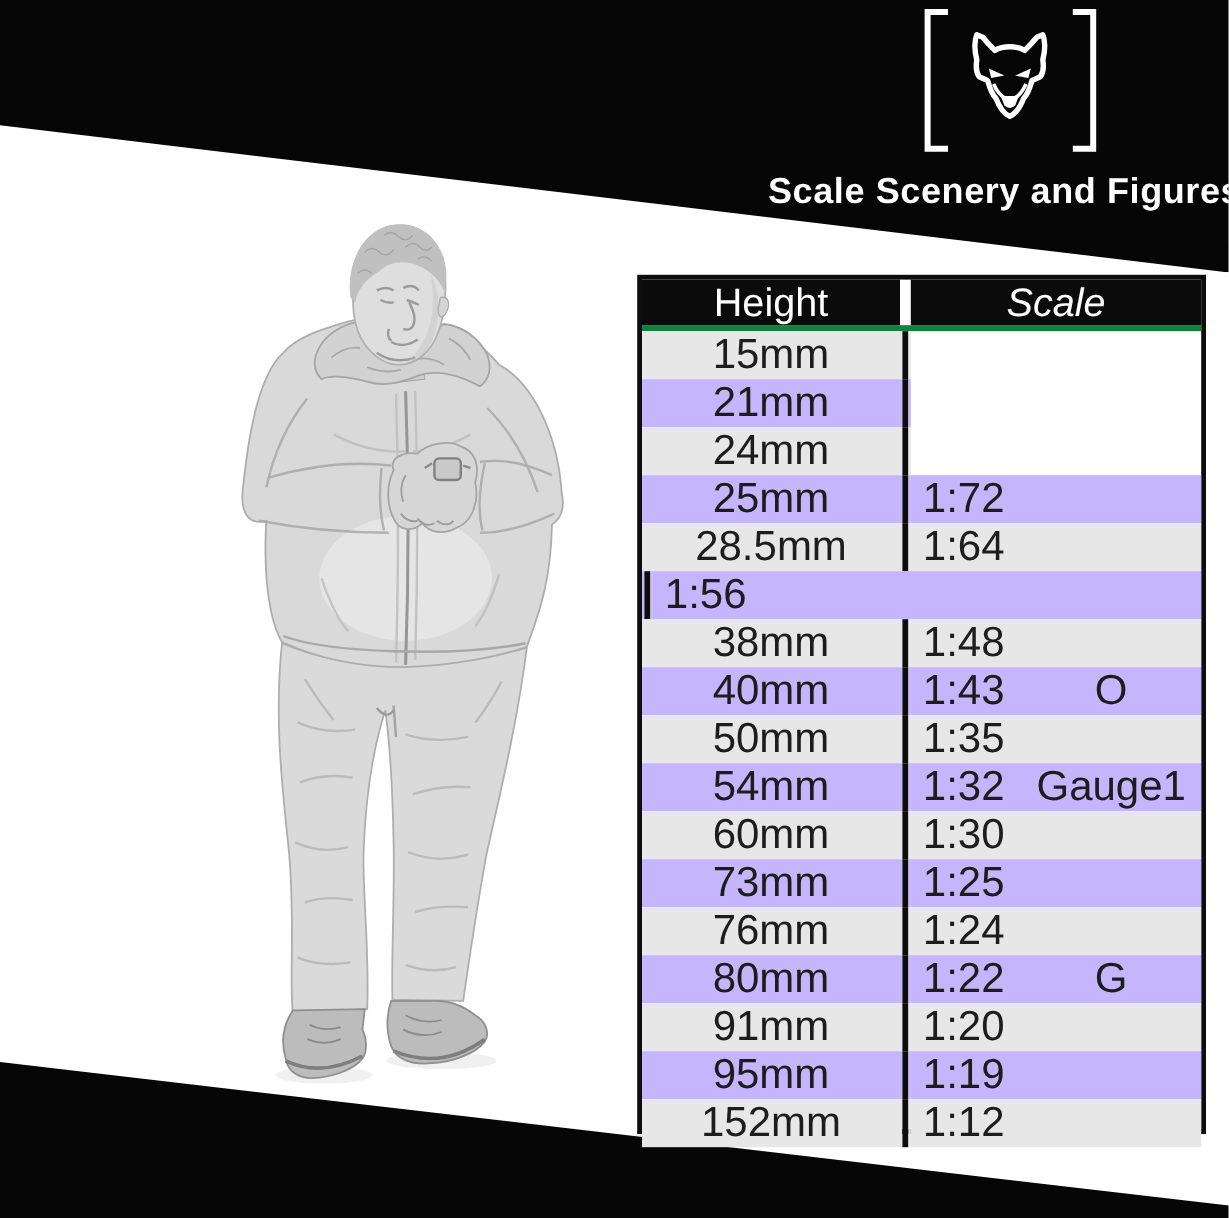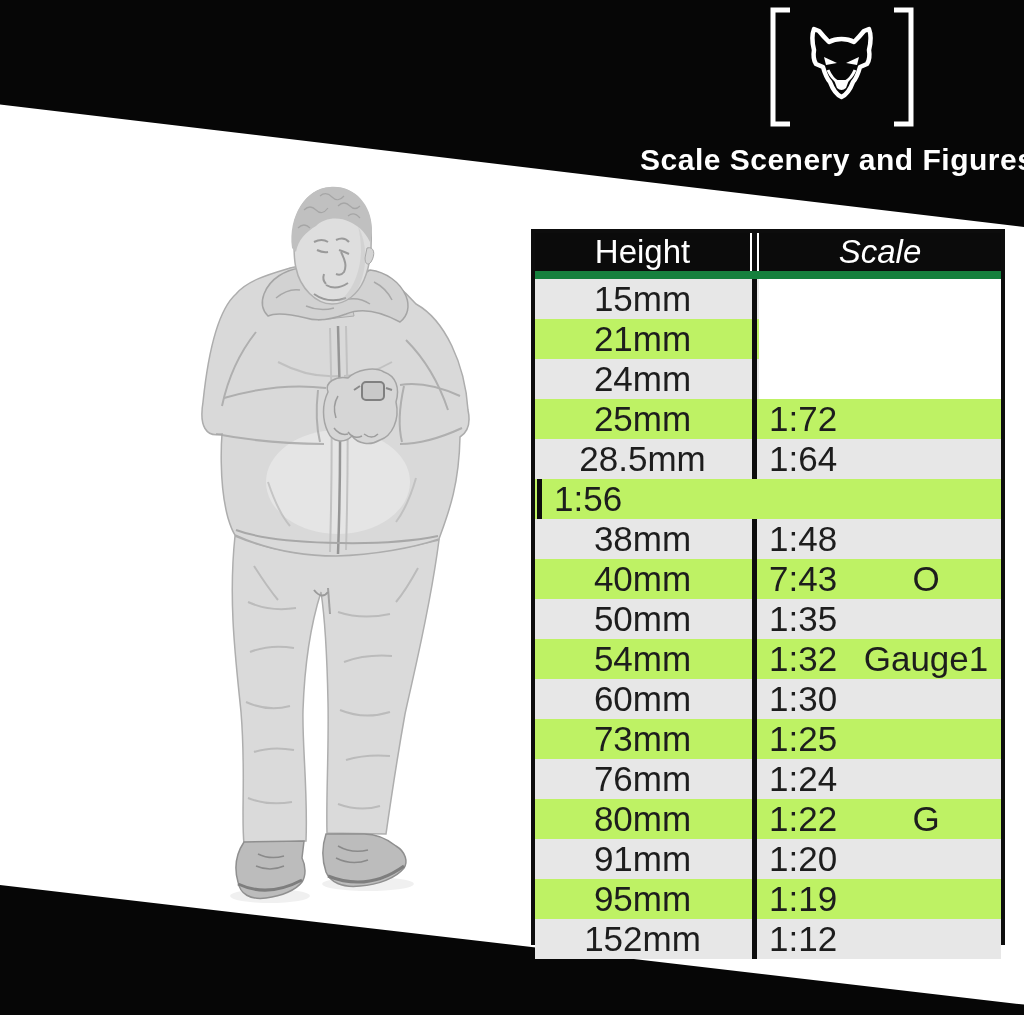--- a/index.html
+++ b/index.html
@@ -21,32 +21,32 @@
   .brand-name{
     position:absolute;left:640px;top:143px;width:384px;text-align:center;
     color:#ffffff;font-weight:bold;font-size:30px;letter-spacing:.5px;white-space:nowrap;
   }
   
   .scale-table{
     position:absolute;left:531px;top:229px;width:474px;height:716px;
     border:4px solid #0d0d0d;box-sizing:border-box;background:#ffffff;
     display:flex;flex-direction:column;color:#1d1d1d;
   }
-  .thead{display:flex;flex:0 0 38px;border-bottom:8px solid #15803d;}
+  .thead{display:flex;flex:0 0 38px;border-bottom:5px solid #15803d;align-items:flex-end;}
   .th{background:#0b0b0b;color:#fff;display:flex;align-items:center;justify-content:center;
       font-size:33px;}
   .th-height{width:215px;}
   .th-scale{flex:1;font-style:italic;}
   .gap{width:2px;flex:0 0 2px;}
   .thead .gap{background:#ffffff;}
   .vdiv{width:5px;flex:0 0 5px;background:#0d0d0d;}
   .tbody{flex:1;display:flex;flex-direction:column;}
   .row{flex:1;display:flex;font-size:35px;}
   .row.shade .cell-h,.row.shade .cell-s,.row.shade .gap{background:#e7e7e7;}
-  .row.plain .cell-h,.row.plain .cell-s,.row.plain .gap{background:#bef264;}
+  .row.plain .cell-h,.row.plain .cell-s,.row.plain .gap{background:#c4b5fd;}
   .cell-h{width:215px;display:flex;align-items:center;justify-content:center;white-space:nowrap;}
   .cell-s{flex:1;display:flex;align-items:center;white-space:nowrap;}
   .ratio{padding-left:10px;}
   .gauge{width:150px;margin-left:auto;text-align:center;}
   
   .figure-wrap{position:absolute;left:178px;top:182px;width:310px;height:726px;}
 </style>
 </head>
 <body>
 
@@ -330,21 +330,21 @@
       <span class="ratio">1:48</span>
       <span class="gauge"></span>
     </div>
   </div>
       <div class="row plain">
     <div class="cell-h">40mm</div>
     <div class="gap"></div>
     <div class="vdiv"></div>
     <div class="gap"></div>
     <div class="cell-s">
-      <span class="ratio">7:43</span>
+      <span class="ratio">1:43</span>
       <span class="gauge">O</span>
     </div>
   </div>
       <div class="row shade">
     <div class="cell-h">50mm</div>
     <div class="gap"></div>
     <div class="vdiv"></div>
     <div class="gap"></div>
     <div class="cell-s">
       <span class="ratio">1:35</span>

